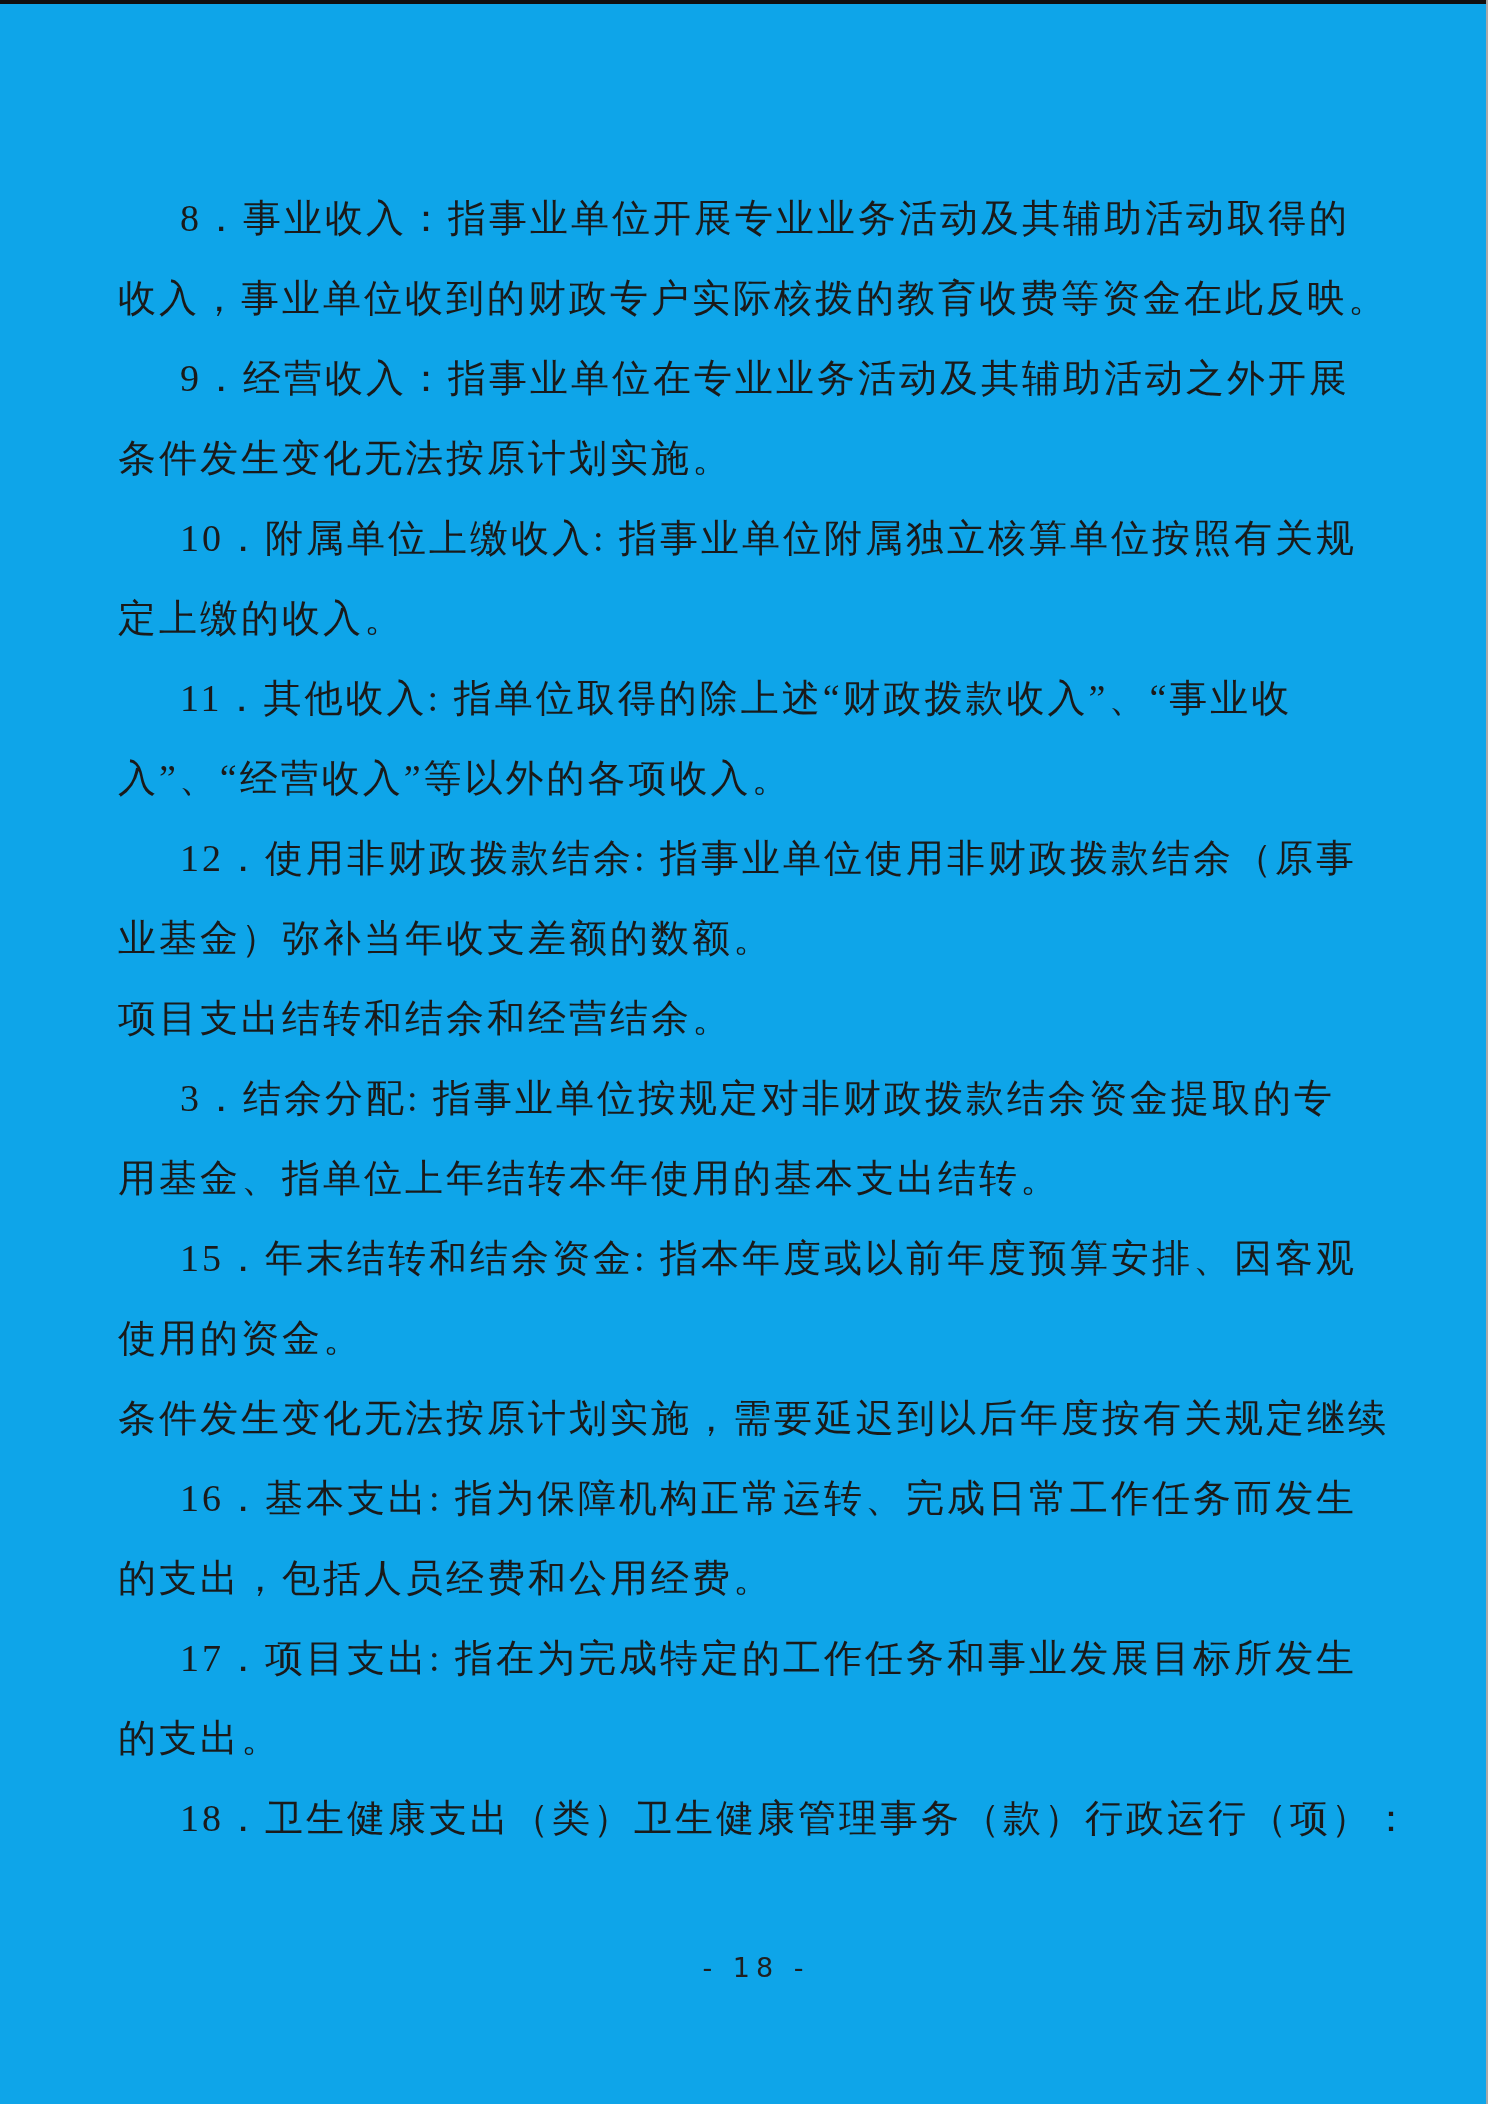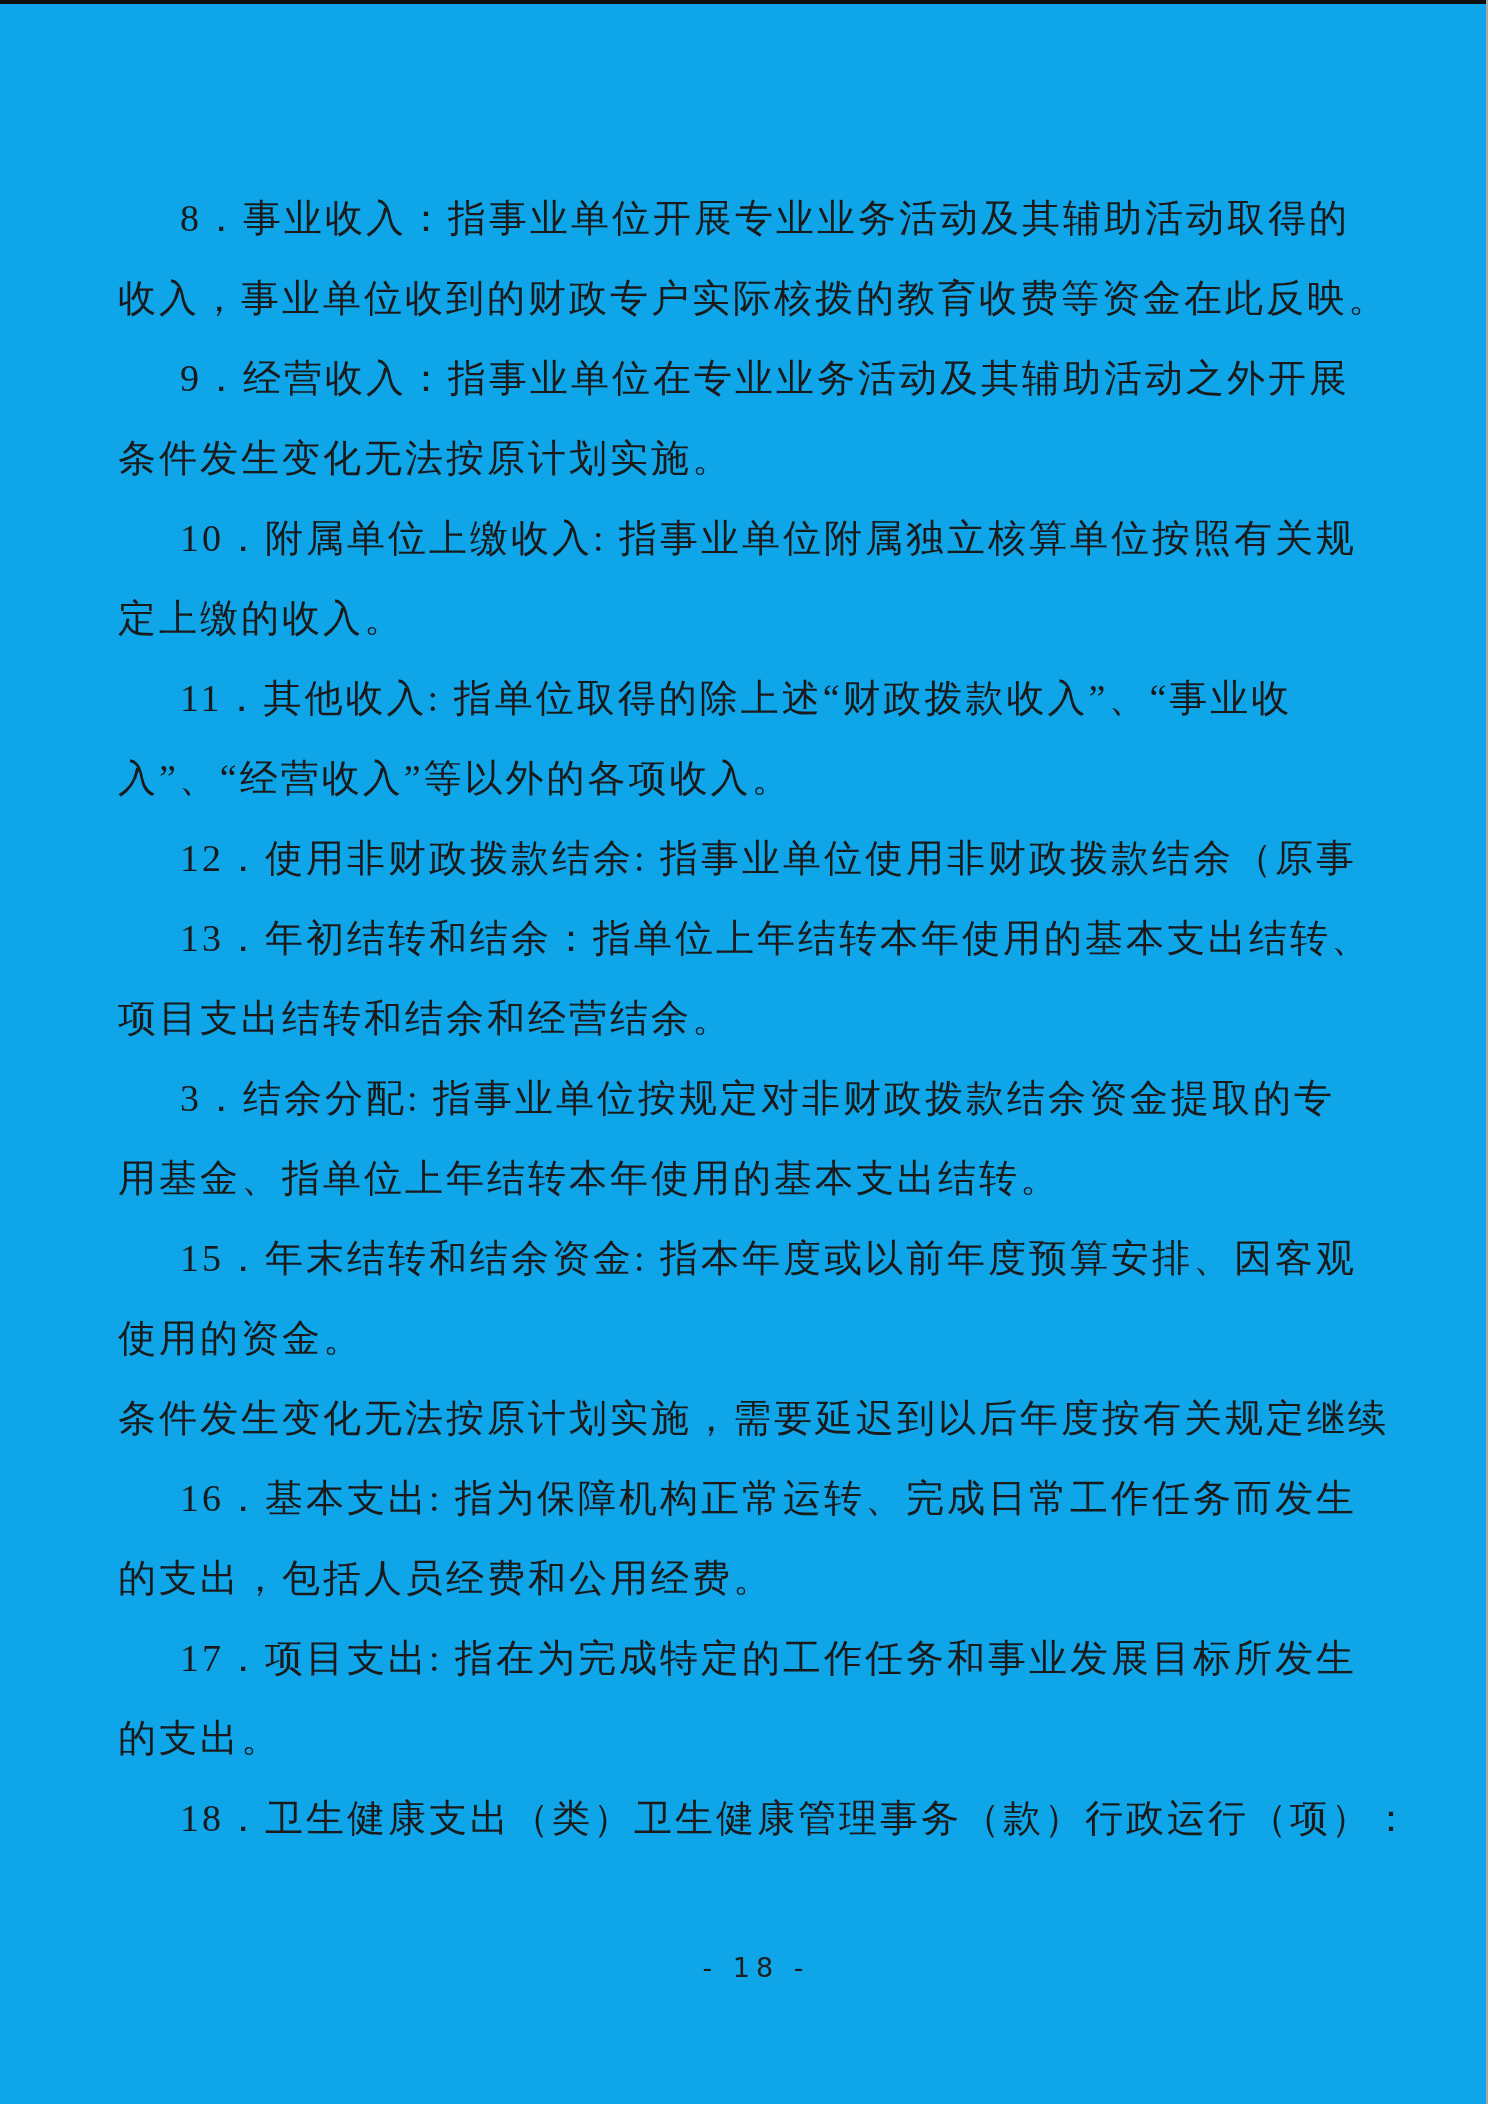--- a/index.html
+++ b/index.html
@@ -63,21 +63,21 @@
   <div class="content" id="content">
       <div class="line indent">8．事业收入：指事业单位开展专业业务活动及其辅助活动取得的</div>
       <div class="line">收入，事业单位收到的财政专户实际核拨的教育收费等资金在此反映。</div>
       <div class="line indent">9．经营收入：指事业单位在专业业务活动及其辅助活动之外开展</div>
       <div class="line">条件发生变化无法按原计划实施。</div>
       <div class="line indent">10．附属单位上缴收入: 指事业单位附属独立核算单位按照有关规</div>
       <div class="line">定上缴的收入。</div>
       <div class="line indent">11．其他收入: 指单位取得的除上述“财政拨款收入”、“事业收</div>
       <div class="line">入”、“经营收入”等以外的各项收入。</div>
       <div class="line indent">12．使用非财政拨款结余: 指事业单位使用非财政拨款结余（原事</div>
-      <div class="line indent">13．年初结转和结余：指单位上年结转本年使用的基本支出结转、</div>
+      <div class="line">业基金）弥补当年收支差额的数额。</div>
       <div class="line">项目支出结转和结余和经营结余。</div>
       <div class="line indent">3．结余分配: 指事业单位按规定对非财政拨款结余资金提取的专</div>
       <div class="line">用基金、指单位上年结转本年使用的基本支出结转。</div>
       <div class="line indent">15．年末结转和结余资金: 指本年度或以前年度预算安排、因客观</div>
       <div class="line">使用的资金。</div>
       <div class="line">条件发生变化无法按原计划实施，需要延迟到以后年度按有关规定继续</div>
       <div class="line indent">16．基本支出: 指为保障机构正常运转、完成日常工作任务而发生</div>
       <div class="line">的支出，包括人员经费和公用经费。</div>
       <div class="line indent">17．项目支出: 指在为完成特定的工作任务和事业发展目标所发生</div>
       <div class="line">的支出。</div>

